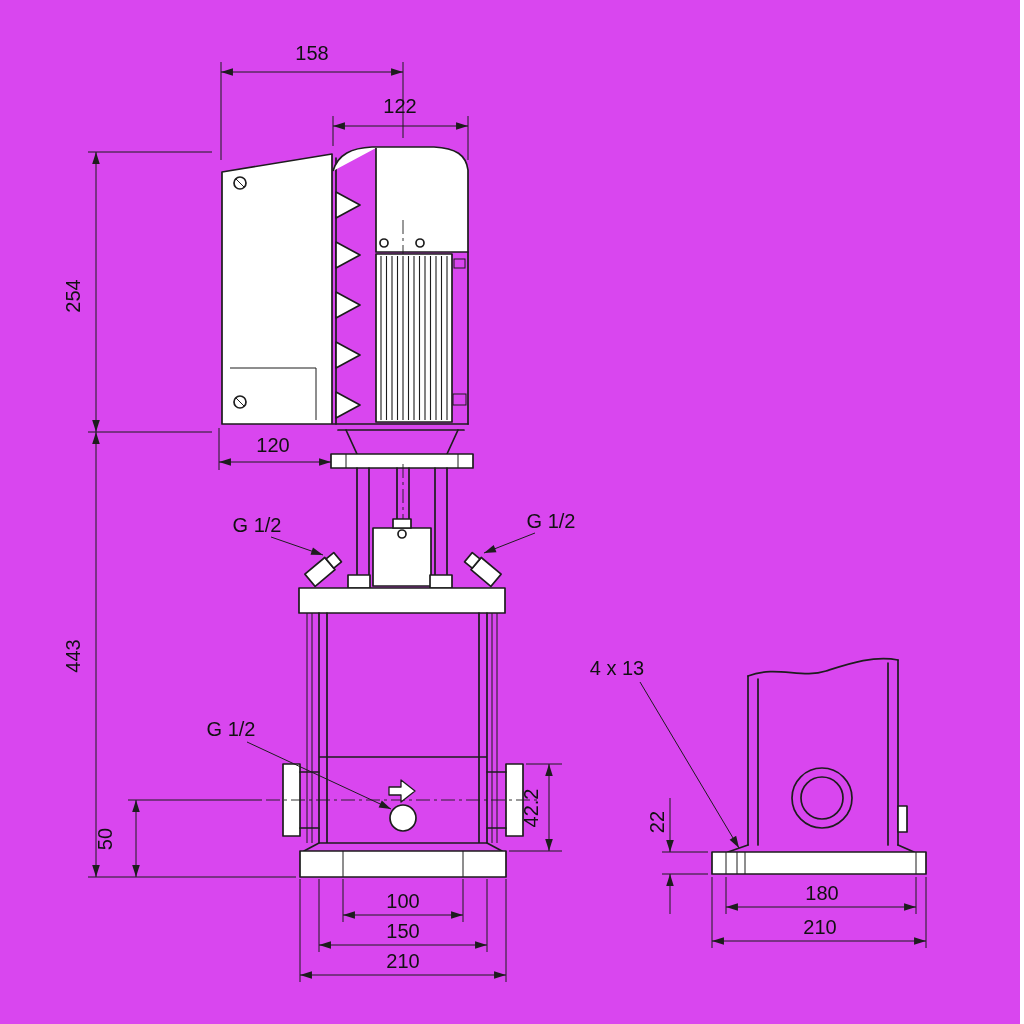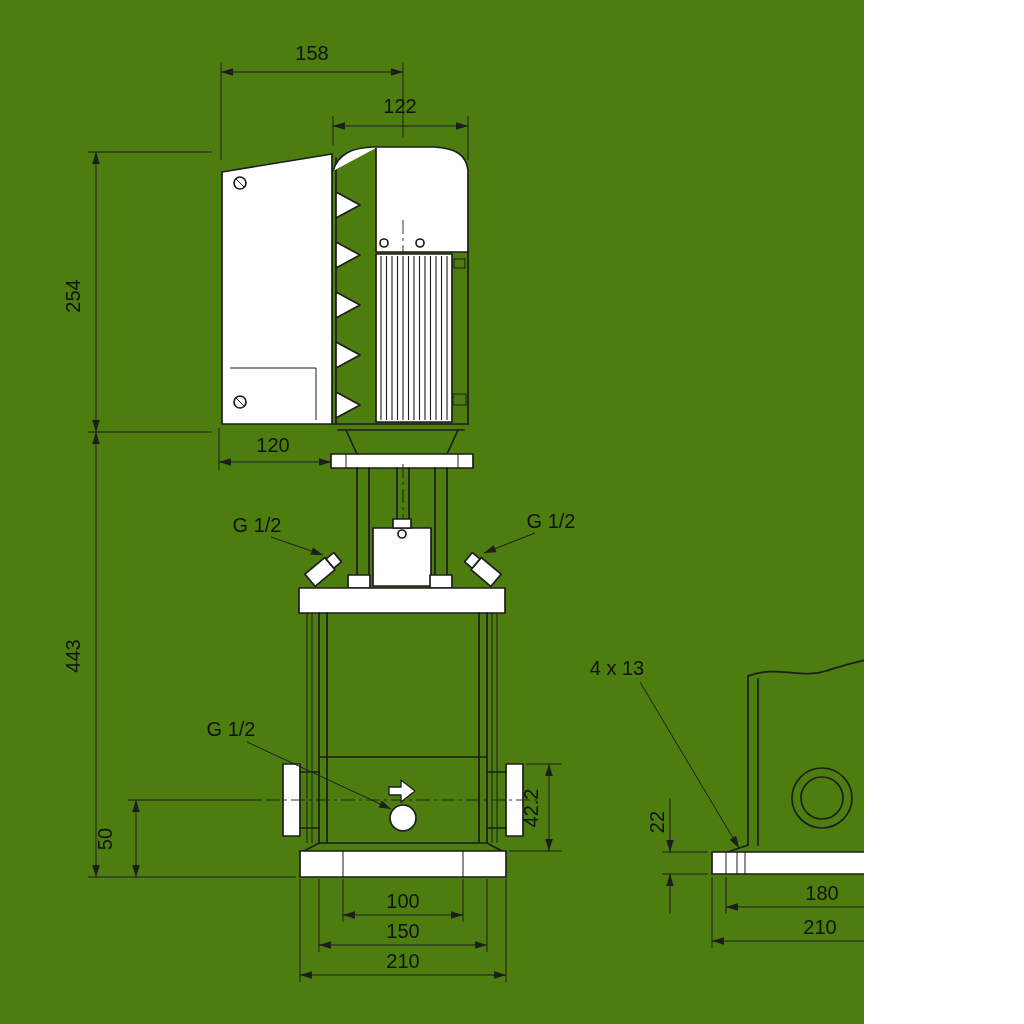--- a/index.html
+++ b/index.html
@@ -1,16 +1,16 @@
 <!DOCTYPE html>
 <html><head>
 <meta charset="utf-8">
 <style>
   html,body{margin:0;padding:0;background:#ffffff;}
-  #stage{position:relative;width:864px;height:1024px;background:#4d7c0f;overflow:hidden;}
+  #stage{position:relative;width:1020px;height:1024px;background:#d946ef;overflow:hidden;}
   svg{display:block;}
   .obj{fill:none;stroke:#1d1d1d;stroke-width:1.7;stroke-linejoin:round;stroke-linecap:round;}
   .objw{fill:#ffffff;stroke:#1d1d1d;stroke-width:1.7;stroke-linejoin:round;}
   .thin{fill:none;stroke:#1d1d1d;stroke-width:1;}
   .fin{fill:none;stroke:#1d1d1d;stroke-width:1.1;}
   .dim{fill:none;stroke:#1d1d1d;stroke-width:1;}
   .ext{fill:none;stroke:#1d1d1d;stroke-width:1;}
   .cl{fill:none;stroke:#1d1d1d;stroke-width:0.9;stroke-dasharray:14 4 3 4;}
   .flowarr{fill:#ffffff;stroke:#1d1d1d;stroke-width:1.3;stroke-linejoin:round;}
   .lbl{font-family:"Liberation Sans",sans-serif;font-size:20px;fill:#111111;text-anchor:middle;}

